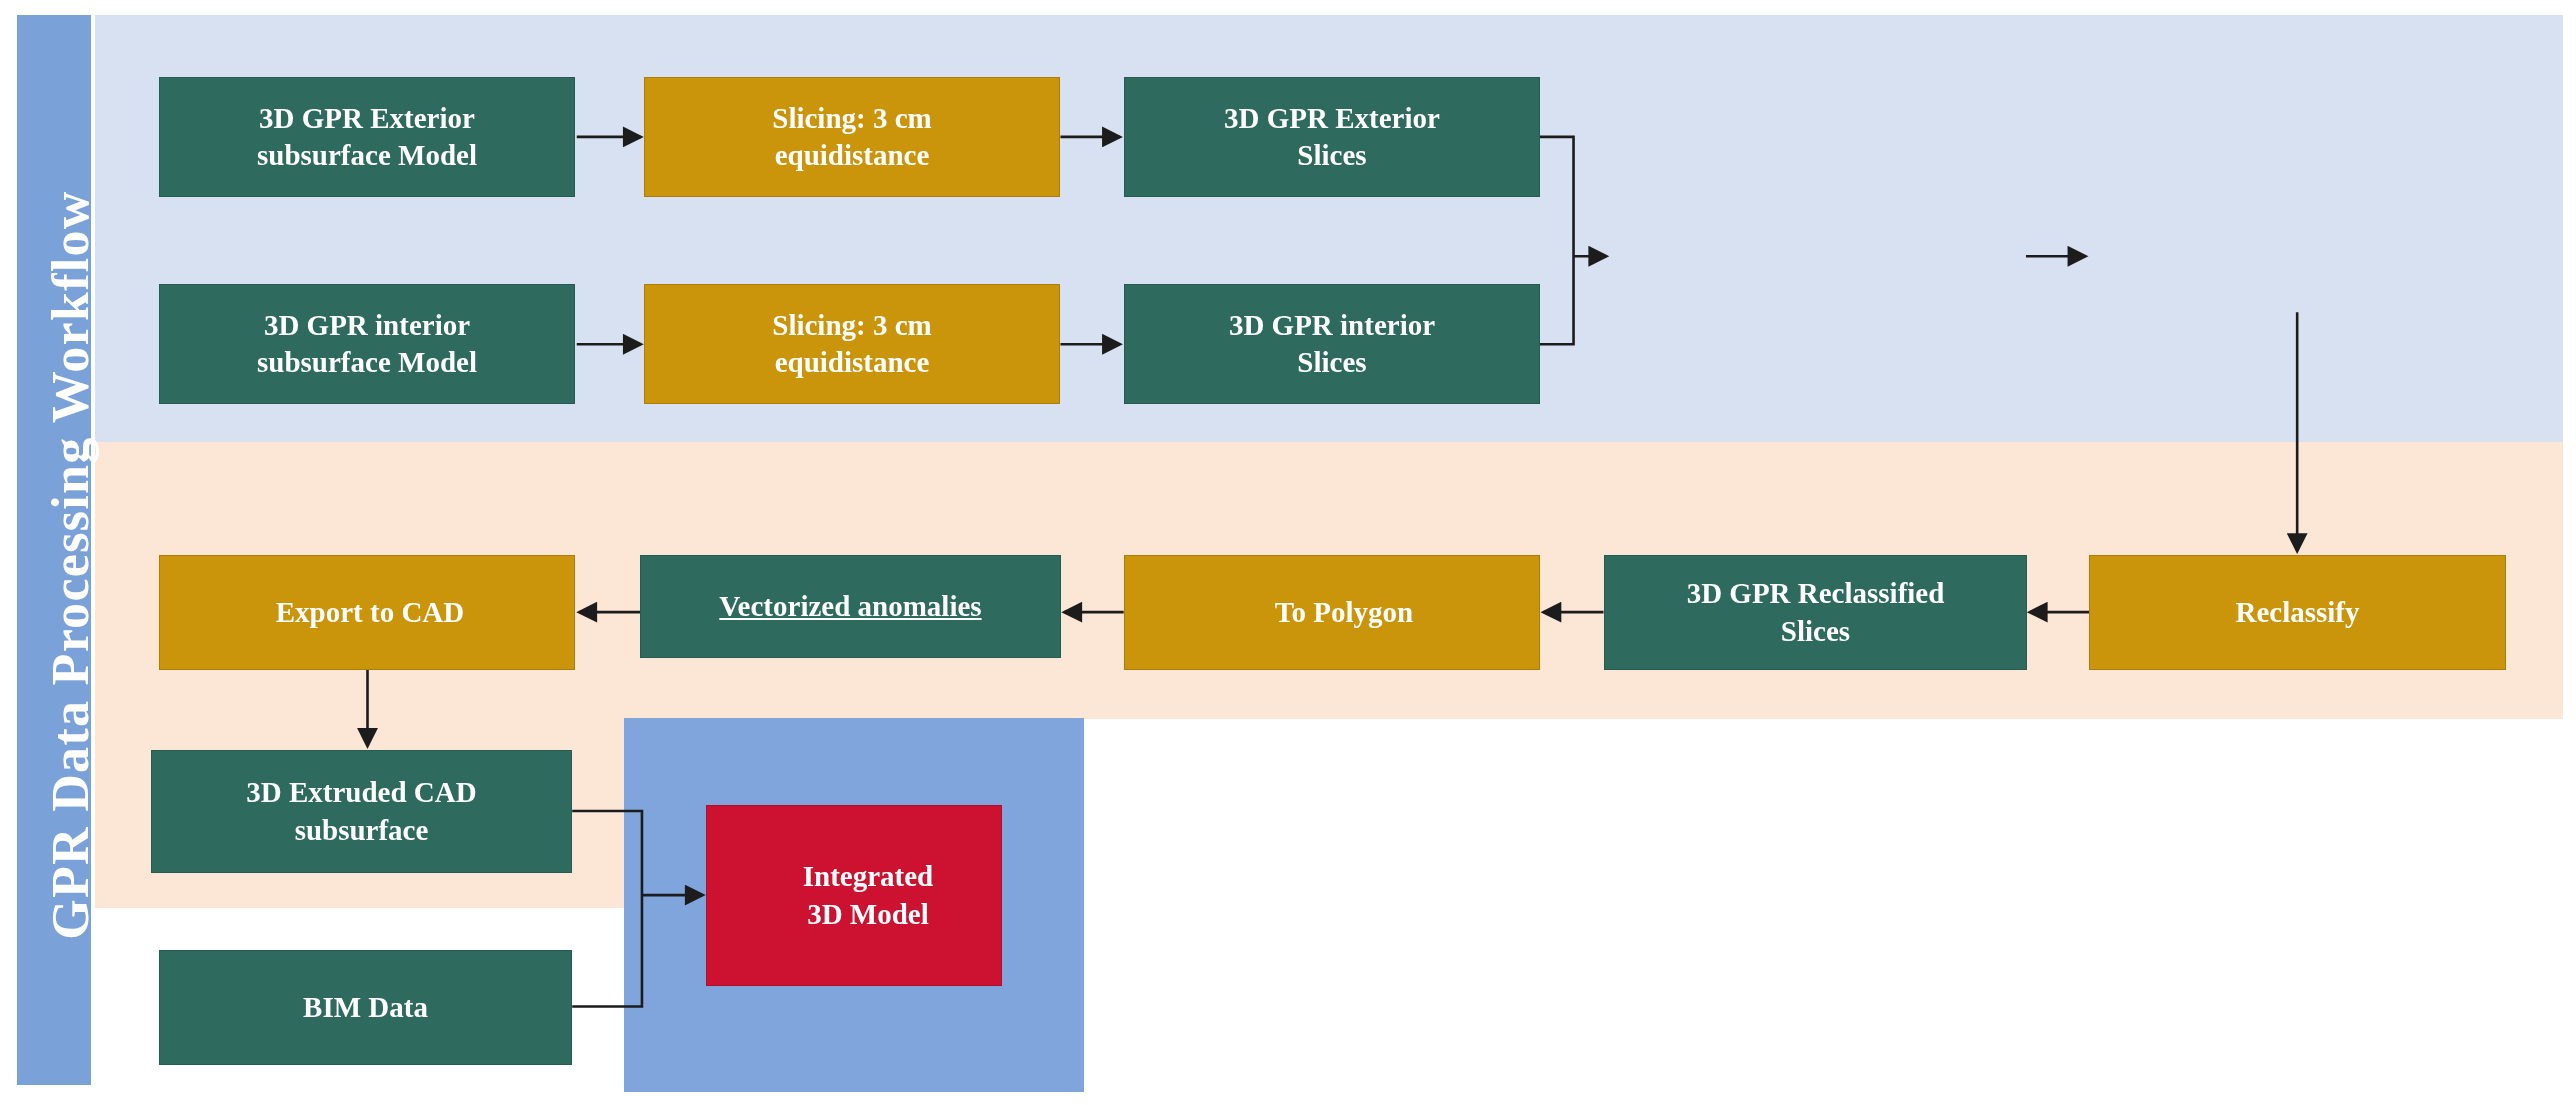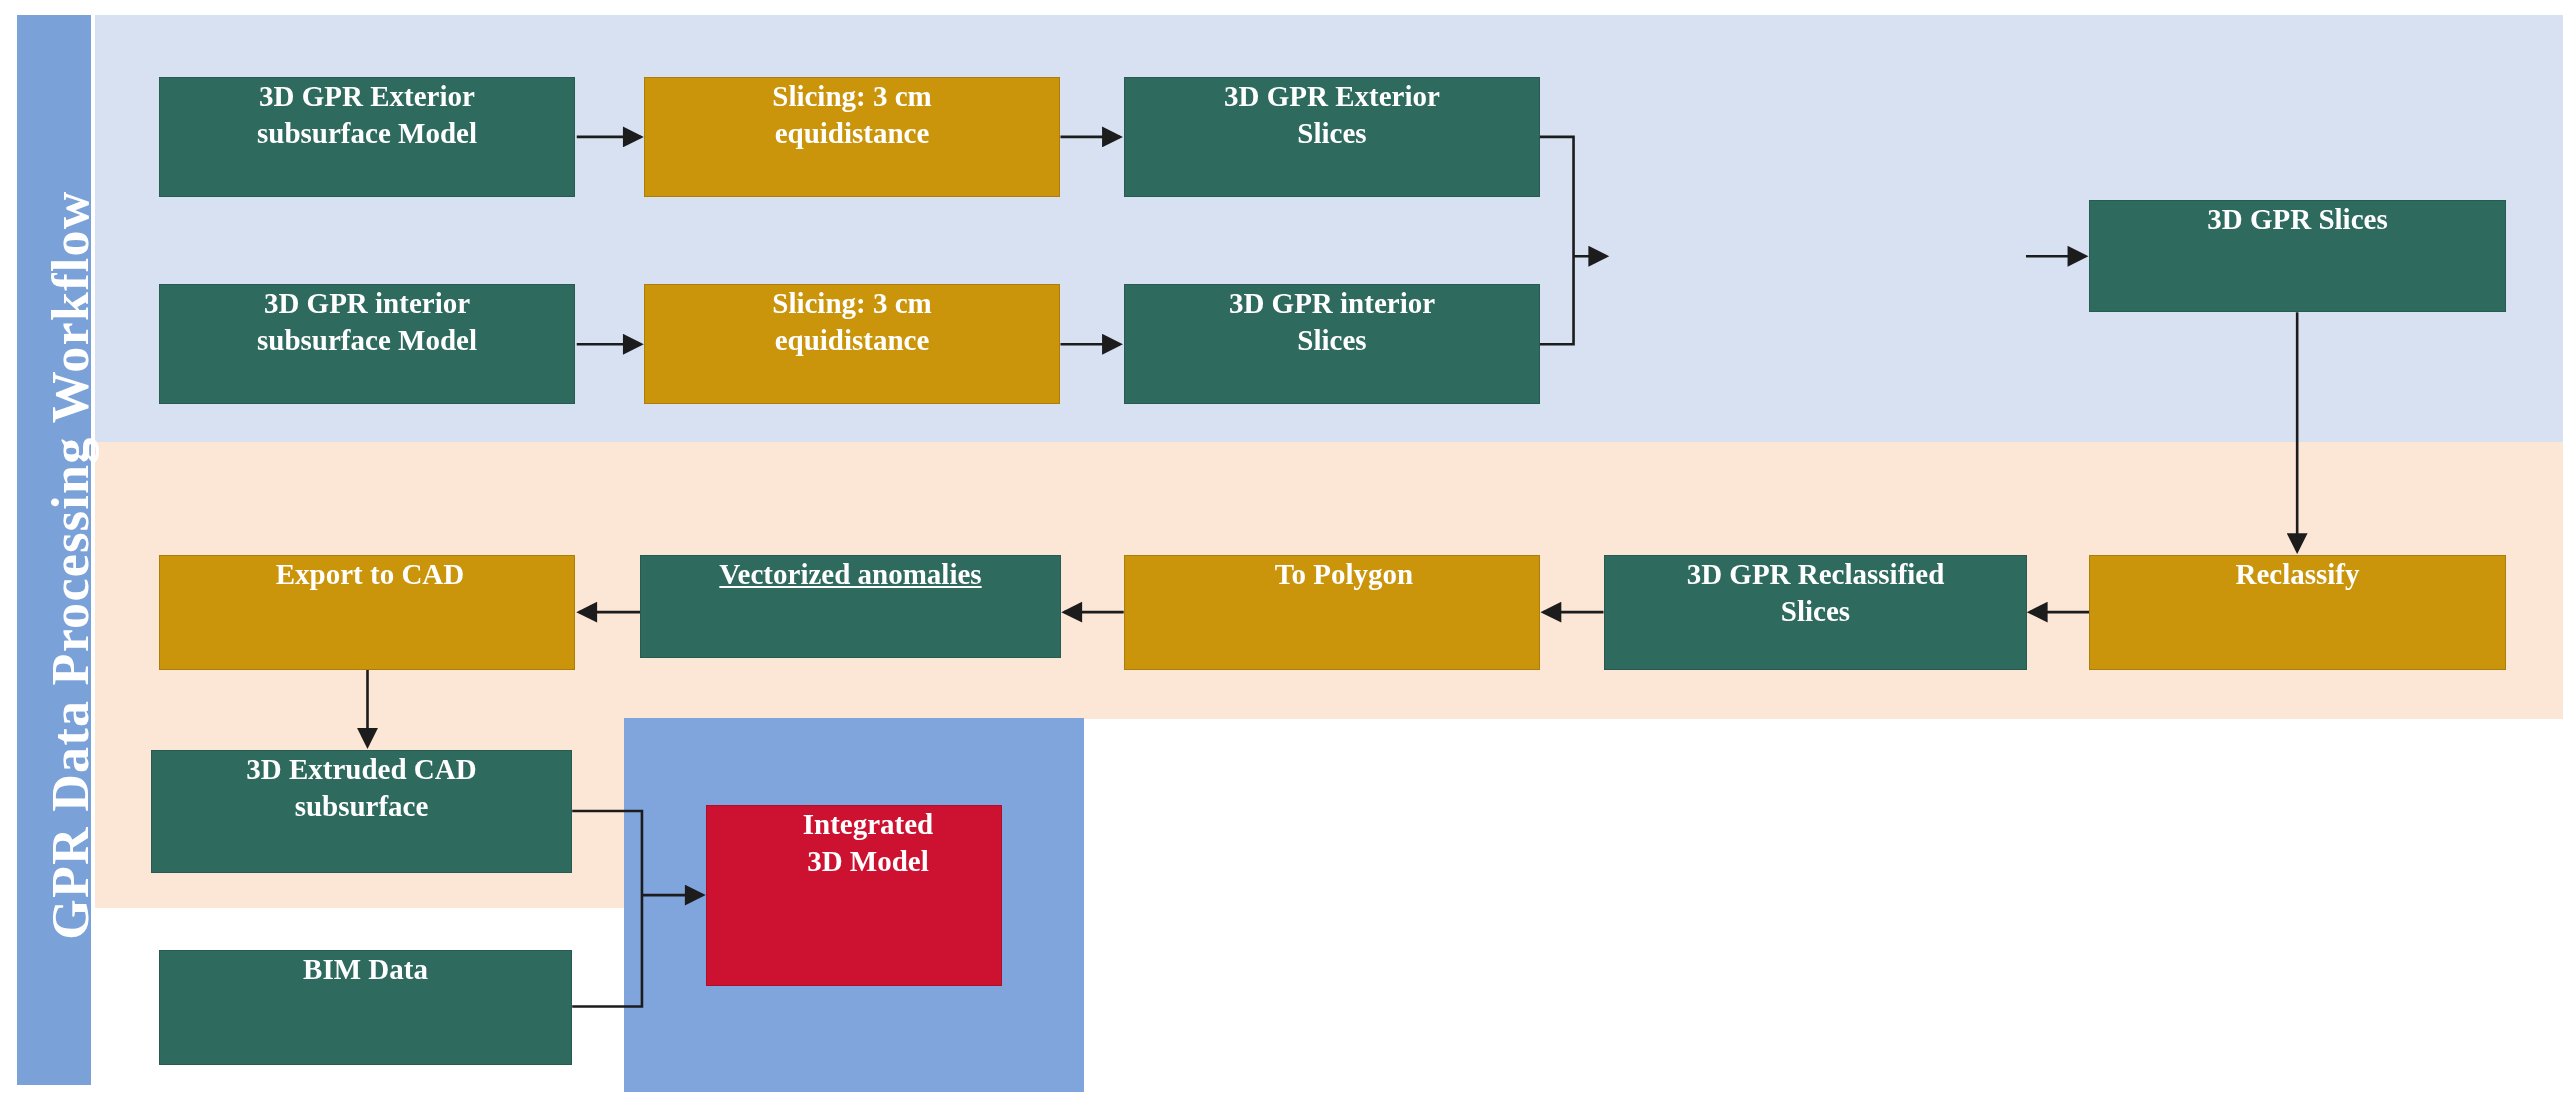--- a/index.html
+++ b/index.html
@@ -33,20 +33,21 @@
     font-size: 52px;
     letter-spacing: 1.3px;
     line-height: 74px;
     text-align: center;
     white-space: nowrap;
   }
 
   .node {
     position: absolute;
     display: flex;
+    align-items: center;
     justify-content: center;
     text-align: center;
     color: #ffffff;
     font-weight: bold;
     font-size: 29px;
     line-height: 1.28;
     white-space: pre-line;
     border: 1.3px solid rgba(0,0,0,0.15);
     box-sizing: border-box;
   }
@@ -122,23 +123,20 @@
   </div>
   <div class="node node-gold" style="left:644px; top:284px; width:416px; height:120px;">
     <span>Slicing: 3 cm
 equidistance</span>
   </div>
   <div class="node node-teal" style="left:1124px; top:284px; width:416px; height:120px;">
     <span>3D GPR interior
 Slices</span>
   </div>
 
-  <div class="node node-teal" style="left:2089px; top:200px; width:417px; height:112px;">
-    <span>3D GPR Slices</span>
-  </div>
 
   <div class="node node-gold" style="left:2089px; top:555px; width:417px; height:115px;">
     <span>Reclassify</span>
   </div>
   <div class="node node-teal" style="left:1604px; top:555px; width:423px; height:115px;">
     <span>3D GPR Reclassified
 Slices</span>
   </div>
   <div class="node node-gold" style="left:1124px; top:555px; width:416px; height:115px;padding-left:24px;">
     <span>To Polygon</span>

